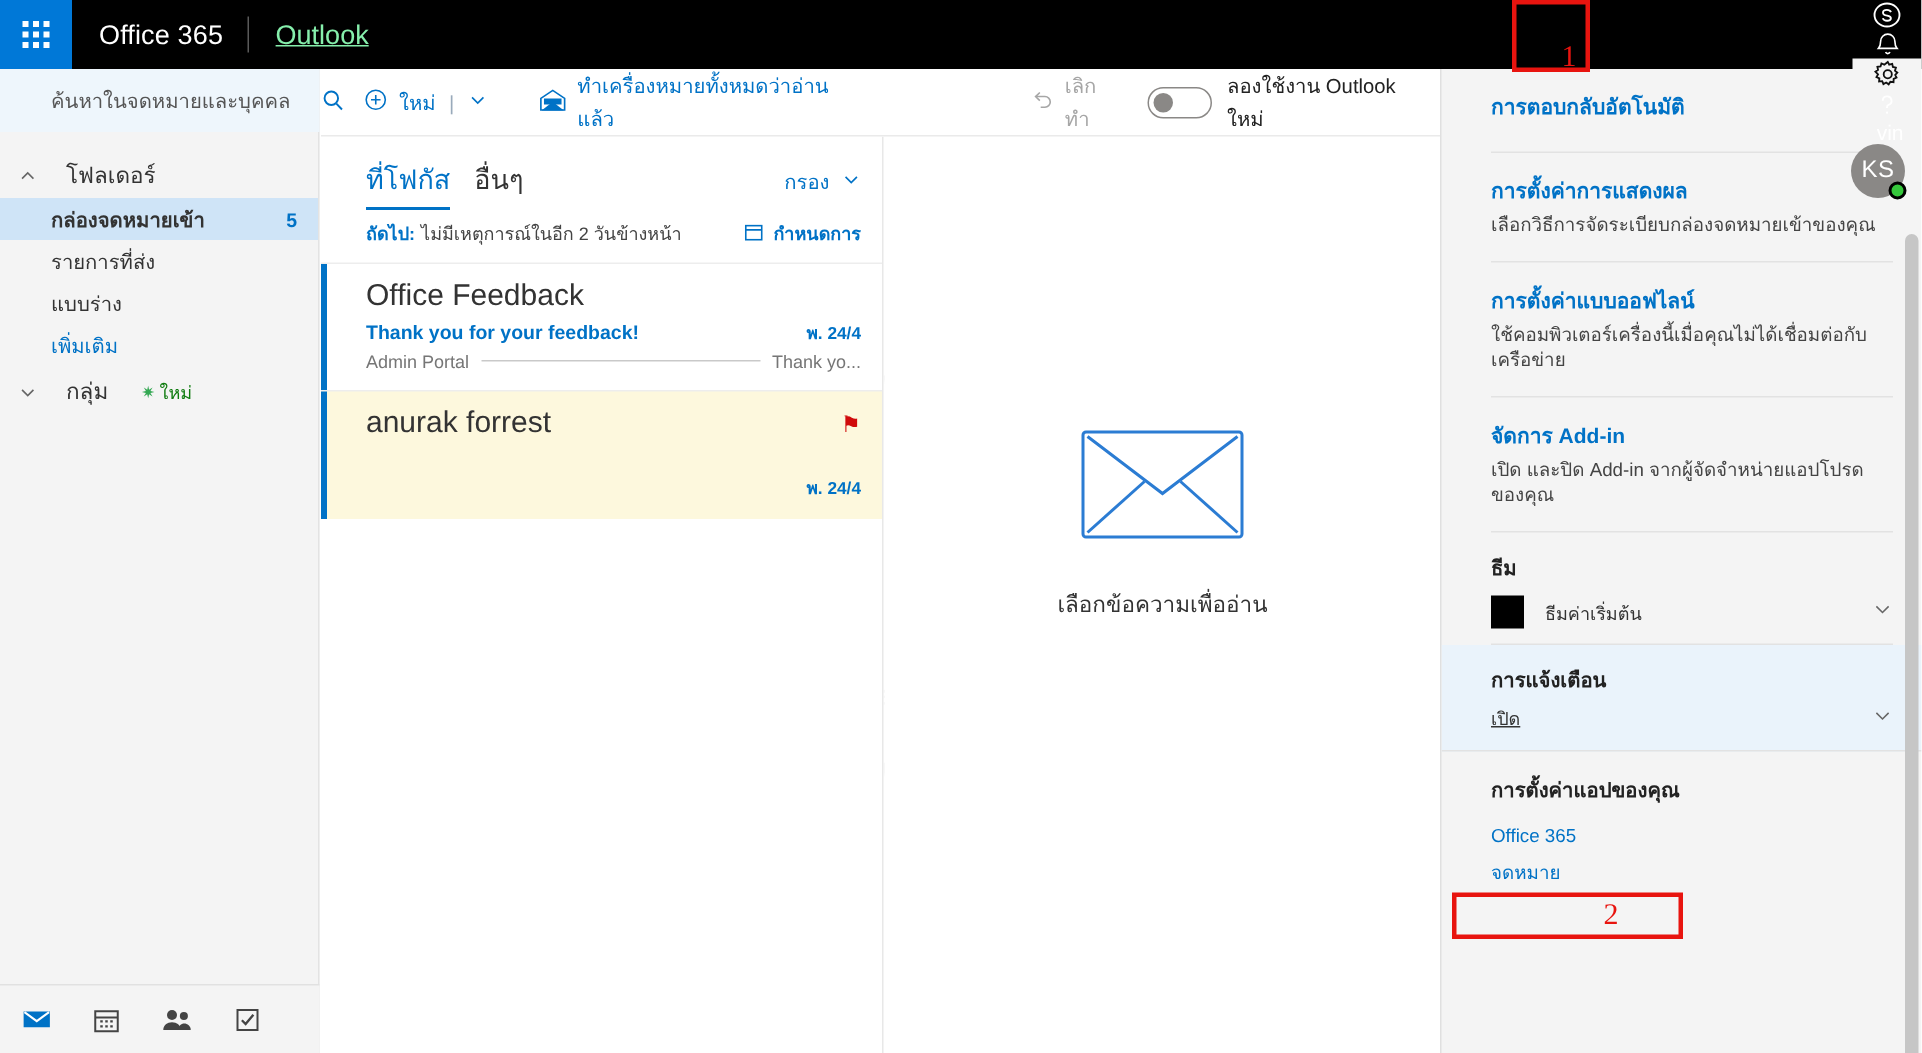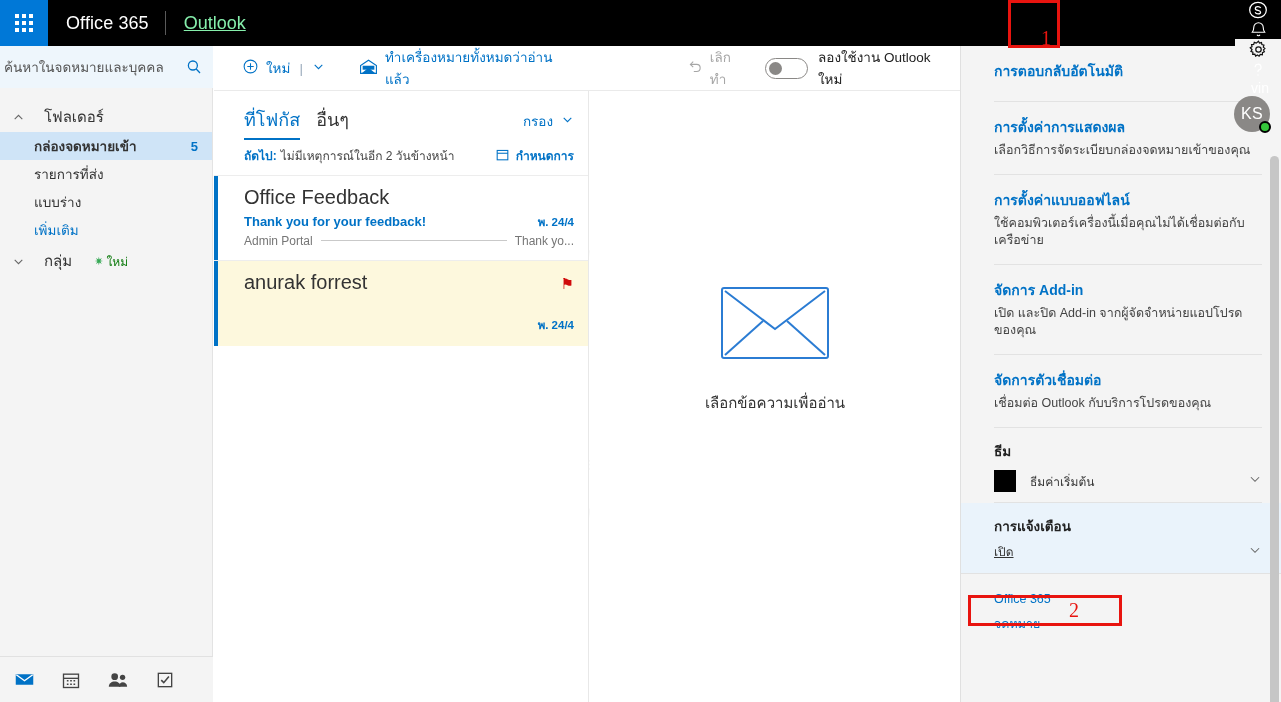--- a/index.html
+++ b/index.html
@@ -128,21 +128,21 @@
     position: absolute; top: 46px; left: 0;
     width: 213px; height: 656px;
     background: #f4f4f4;
     border-right: 1px solid #e3e3e3;
     z-index: 10;
   }
   .searchbox {
     height: 42px; width: 213px;
     background: #eef6fc;
     display: flex; align-items: center;
-    padding: 0 10px 0 2px;
+    padding: 0 10px 0 32px;
     cursor: text;
   }
   .searchbox input {
     flex: 1; border: 0; outline: none; background: transparent;
     font-size: 13.5px; color: #444;
     font-family: "Liberation Sans", sans-serif;
   }
   .searchbox input::placeholder { color: #555; opacity: 1; }
   .search-ico { color: #0072c6; display: flex; }
 
@@ -702,24 +702,20 @@
       <div class="set-item">
         <div class="set-title">การตั้งค่าแบบออฟไลน์</div>
         <div class="set-desc">ใช้คอมพิวเตอร์เครื่องนี้เมื่อคุณไม่ได้เชื่อมต่อกับเครือข่าย</div>
       </div>
 
       <div class="set-item">
         <div class="set-title">จัดการ Add-in</div>
         <div class="set-desc">เปิด และปิด Add-in จากผู้จัดจำหน่ายแอปโปรดของคุณ</div>
       </div>
 
-      <div class="set-item">
-        <div class="set-title">จัดการตัวเชื่อมต่อ</div>
-        <div class="set-desc">เชื่อมต่อ Outlook กับบริการโปรดของคุณ</div>
-      </div>
 
       <div class="set-block">
         <div class="blk-title">ธีม</div>
         <div class="theme-row">
           <span class="swatch"></span>
           <span class="theme-name">ธีมค่าเริ่มต้น</span>
           <span class="caret">
             <svg width="14" height="14" viewBox="0 0 24 24" fill="none" stroke="currentColor" stroke-width="1.8">
               <path d="M5 9l7 7 7-7"></path>
             </svg>
@@ -733,20 +729,21 @@
           <span>เปิด</span>
           <span class="caret">
             <svg width="14" height="14" viewBox="0 0 24 24" fill="none" stroke="currentColor" stroke-width="1.8">
               <path d="M5 9l7 7 7-7"></path>
             </svg>
           </span>
         </div>
       </div>
 
       <div class="applinks">
+        <div class="lbl">การตั้งค่าแอปของคุณ</div>
         <a>Office 365</a>
         <a>จดหมาย</a>
 
       </div>
 
     </div>
     <div class="scrollbar"></div>
   </div>
 
 </div>

